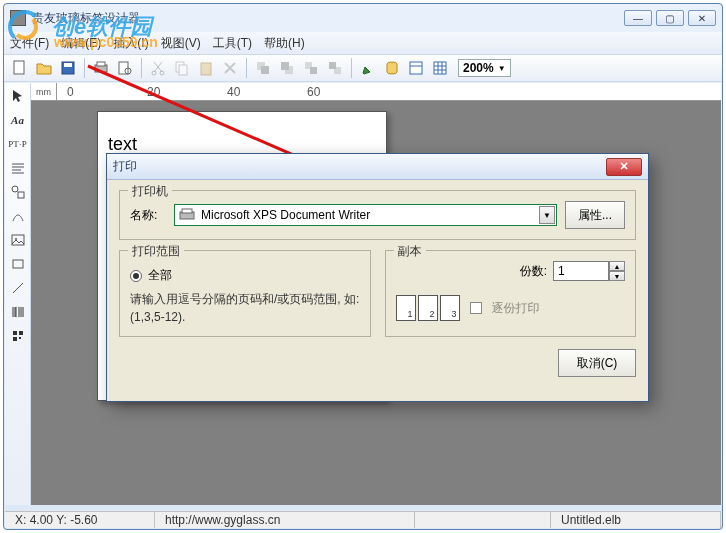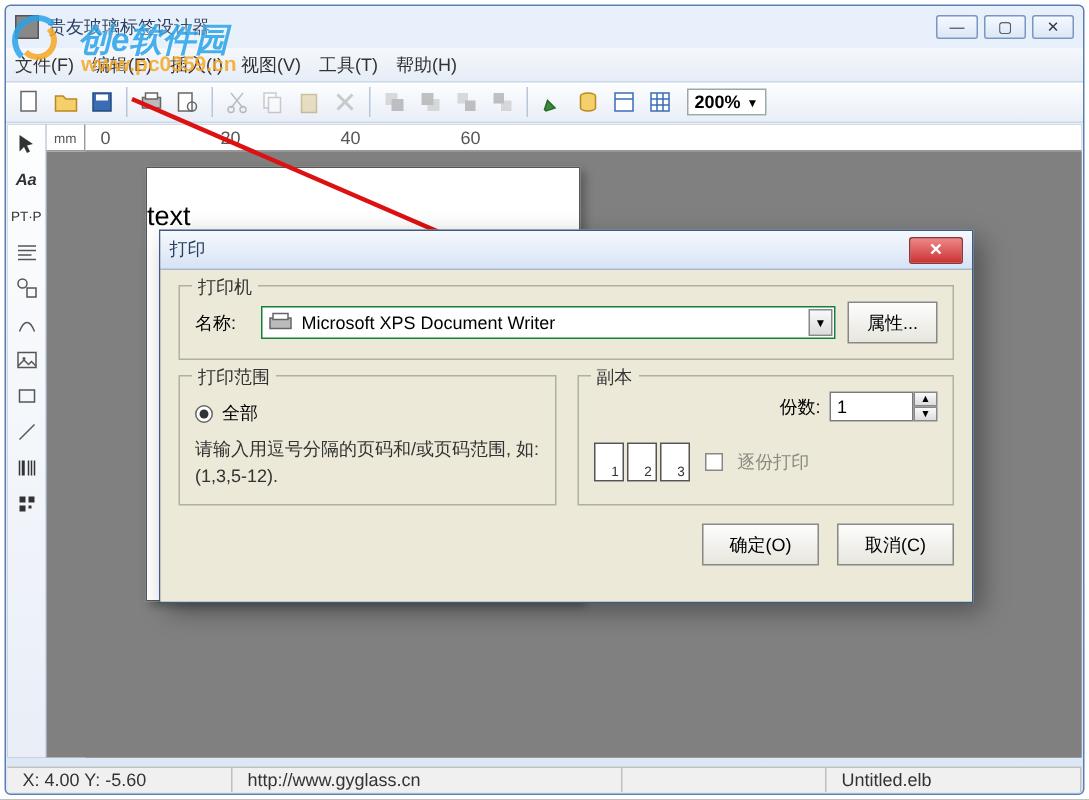--- a/index.html
+++ b/index.html
@@ -18,30 +18,30 @@
 .toolbar { height: 28px; background: linear-gradient(#fdfefe,#e9eef7); border-top: 1px solid #cdd9eb; border-bottom: 1px solid #cdd9eb; display: flex; align-items: center; padding: 0 6px; gap: 4px; }
 .tb { width: 20px; height: 20px; display: flex; align-items: center; justify-content: center; border-radius: 2px; }
 .tb svg { display: block; }
 .tsep { width: 1px; height: 20px; background: #b8c6dd; margin: 0 2px; }
 .zoom { border: 1px solid #9aa; background: #fff; padding: 1px 4px; display: flex; align-items: center; gap: 4px; margin-left: 4px; }
 .zoom .zv { font-weight: bold; }
 .zoom .za { font-size: 8px; }
 
 .workarea { position: absolute; left: 1px; top: 79px; right: 1px; bottom: 24px; display: flex; background: #808080; }
 .leftpal { width: 26px; background: linear-gradient(#fdfefe,#e9eef7); border-right: 1px solid #cdd9eb; display: flex; flex-direction: column; align-items: center; padding-top: 4px; gap: 6px; }
-.lp { width: 20px; height: 18px; display: flex; align-items: center; justify-content: center; color: #333; font-size: 11px; }
+.lp { width: 20px; height: 18px; display: flex; align-items: center; justify-content: center; color: #333; font-size: 11px; font-family: Liberation Serif, serif; }
 .lp.bold { font-weight: bold; font-style: italic; }
 
 .canvaswrap { flex: 1; position: relative; }
 .rulerx { position: absolute; left: 26px; top: 0; right: 0; height: 18px; background: #fff; border-bottom: 1px solid #999; font-size: 9px; overflow: hidden; }
 .rulerx .mark { position: absolute; top: 2px; color: #555; }
 .rulery { position: absolute; left: 0; top: 0; width: 26px; height: 18px; background: #fff; border-right: 1px solid #999; border-bottom: 1px solid #999; display: flex; align-items: center; justify-content: center; font-size: 9px; color: #555; }
 .graybg { position: absolute; left: 26px; top: 18px; right: 0; bottom: 0; background: #808080; overflow: hidden; }
 .page { position: absolute; left: 40px; top: 10px; width: 290px; height: 290px; background: #fff; border: 1px solid #555; box-shadow: 3px 3px 6px rgba(0,0,0,.3); }
-.page .t1 { position: absolute; left: 0; top: 22px; font-size: 18px; font-family: Arial; }
+.page .t1 { position: absolute; left: 10px; top: 22px; font-size: 18px; font-family: Arial; }
 .page .t2 { position: absolute; left: 90px; top: 48px; font-size: 18px; font-family: Arial; }
 
 .statusbar { position: absolute; left: 1px; right: 1px; bottom: 1px; height: 17px; background: #f0f0f0; border-top: 1px solid #c0c0c0; display: flex; align-items: center; }
 .statusbar .cell { padding: 0 10px; border-right: 1px solid #c0c0c0; height: 100%; display: flex; align-items: center; color: #333; }
 .statusbar .cell.xy { width: 150px; }
 .statusbar .cell.url { flex: 0 0 260px; }
 .statusbar .cell.mid { flex: 1; }
 .statusbar .cell.fn { flex: 0 0 170px; }
 
 
@@ -374,18 +374,17 @@
               <div class="pg" data-n="2"></div>
               <div class="pg" data-n="3"></div>
           </div>
           <span class="chk"></span>
           <span class="chk-lbl dis">逐份打印</span>
         </div>
       </div>
     </div>
 
     <div class="dlg-btns">
-      <div class="btn">确定(O)</div>
       <div class="btn">取消(C)</div>
     </div>
 
   </div>
 </div>
 
 </body></html>

